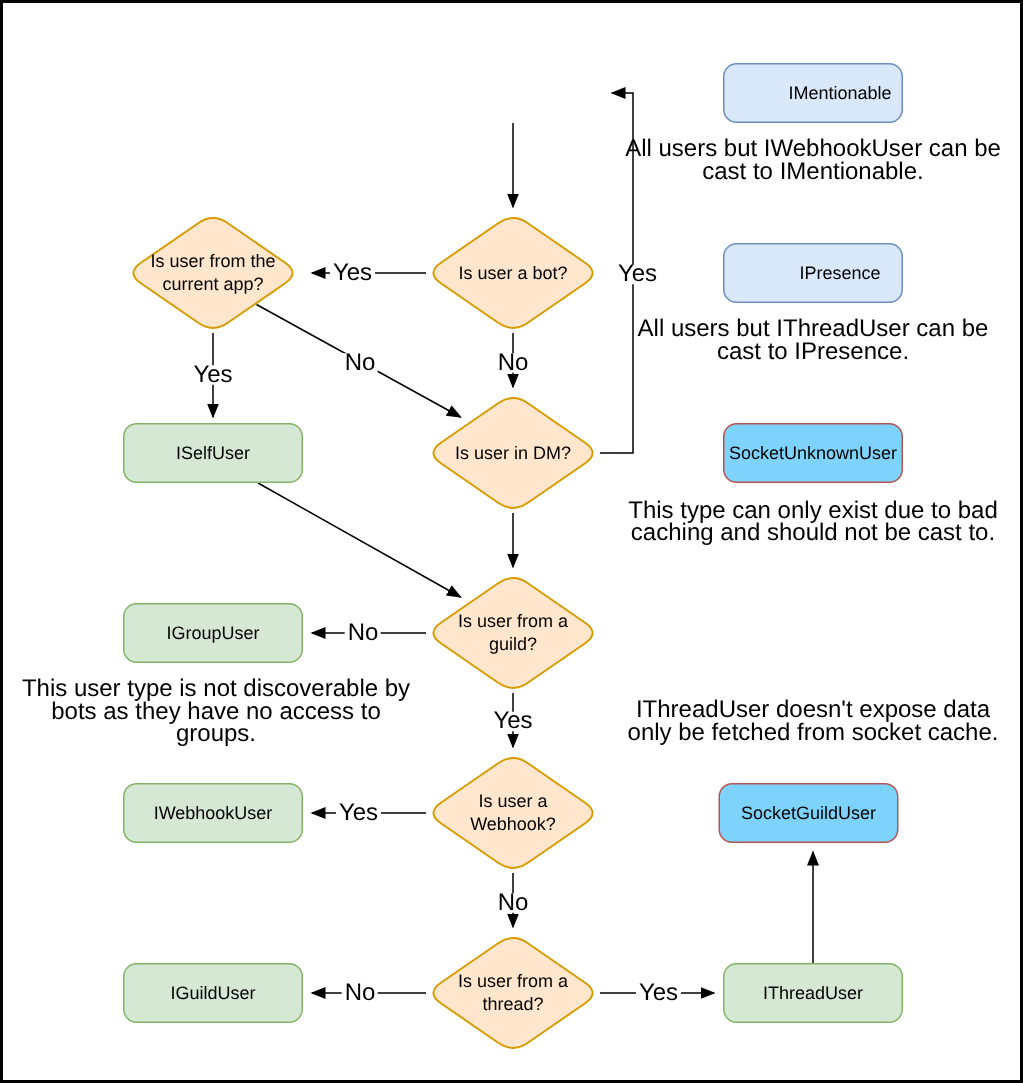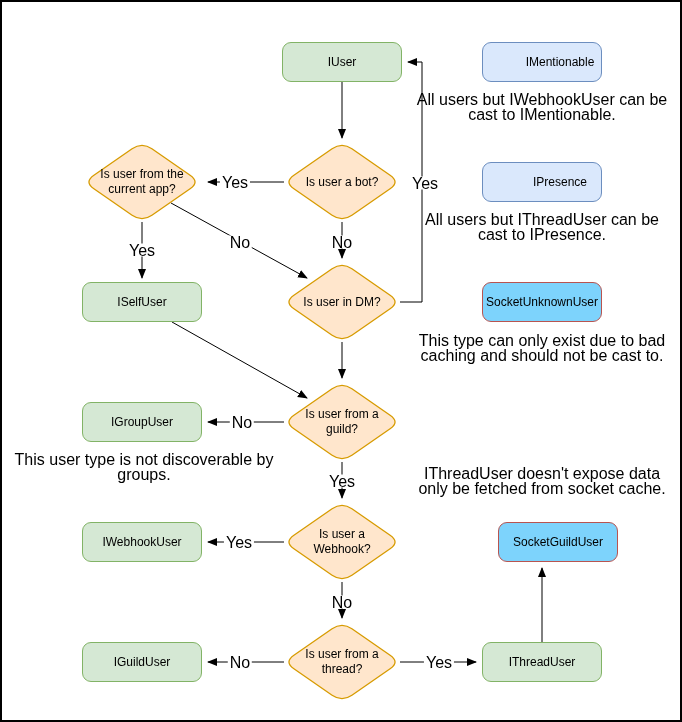--- a/index.html
+++ b/index.html
@@ -57,23 +57,20 @@
       <path d="M282,420 L206,420" marker-end="url(#arrow)"></path>
       <path d="M340,460 L340,496" marker-end="url(#arrow)"></path>
       <path d="M282,540 L206,540" marker-end="url(#arrow)"></path>
       <path d="M340,580 L340,616" marker-end="url(#arrow)"></path>
       <path d="M282,660 L206,660" marker-end="url(#arrow)"></path>
       <path d="M398,660 L474,660" marker-end="url(#arrow)"></path>
       <path d="M540,640 L540,566" marker-end="url(#arrow)"></path>
     </g>
   </svg>
 
-  <div class="node rect green" style="left:280px;top:40px">
-    <span class="nlabel">IUser</span>
-  </div>
   <div class="node rect blue" style="left:480px;top:40px">
     <span class="nlabel">IMentionable</span>
   </div>
   <div class="node rect blue" style="left:480px;top:160px">
     <span class="nlabel">IPresence</span>
   </div>
   <div class="node rect red" style="left:480px;top:280px">
     <span class="nlabel">SocketUnknownUser</span>
   </div>
   <div class="node rect green" style="left:80px;top:280px">
@@ -81,21 +78,21 @@
   </div>
   <div class="node rect green" style="left:80px;top:400px">
     <span class="nlabel">IGroupUser</span>
   </div>
   <div class="node rect green" style="left:80px;top:520px">
     <span class="nlabel">IWebhookUser</span>
   </div>
   <div class="node rect green" style="left:80px;top:640px">
     <span class="nlabel">IGuildUser</span>
   </div>
-  <div class="node rect red" style="left:496px;top:520px">
+  <div class="node rect red" style="left:477px;top:520px">
     <span class="nlabel">SocketGuildUser</span>
   </div>
   <div class="node rect green" style="left:480px;top:640px">
     <span class="nlabel">IThreadUser</span>
   </div>
 
   <div class="node diamond" style="left:81px;top:139px">
     <svg width="118" height="82" viewBox="-1 -1 118 82">
       <path d="M48.1,6.8 Q58,0 67.9,6.8 L106.1,33.2 Q116,40 106.1,46.8 L67.9,73.2 Q58,80 48.1,73.2 L9.9,46.8 Q0,40 9.9,33.2 Z" fill="#ffe6cc" stroke="#d79b00" stroke-width="1.3"></path>
     </svg>
@@ -155,20 +152,21 @@
   <div class="note" style="left:410px;top:331px">
     <div>This type can only exist due to bad</div>
     <div>caching and should not be cast to.</div>
   </div>
   <div class="note" style="left:410px;top:210px">
     <div>All users but IThreadUser can be</div>
     <div>cast to IPresence.</div>
   </div>
   <div class="note" style="left:12px;top:450px">
     <div>This user type is not discoverable by</div>
+    <div>bots as they have no access to</div>
     <div>groups.</div>
   </div>
   <div class="note" style="left:410px;top:464px">
     <div>IThreadUser doesn't expose data</div>
     <div>only be fetched from socket cache.</div>
   </div>
 
 </div>
 
 </body></html>

